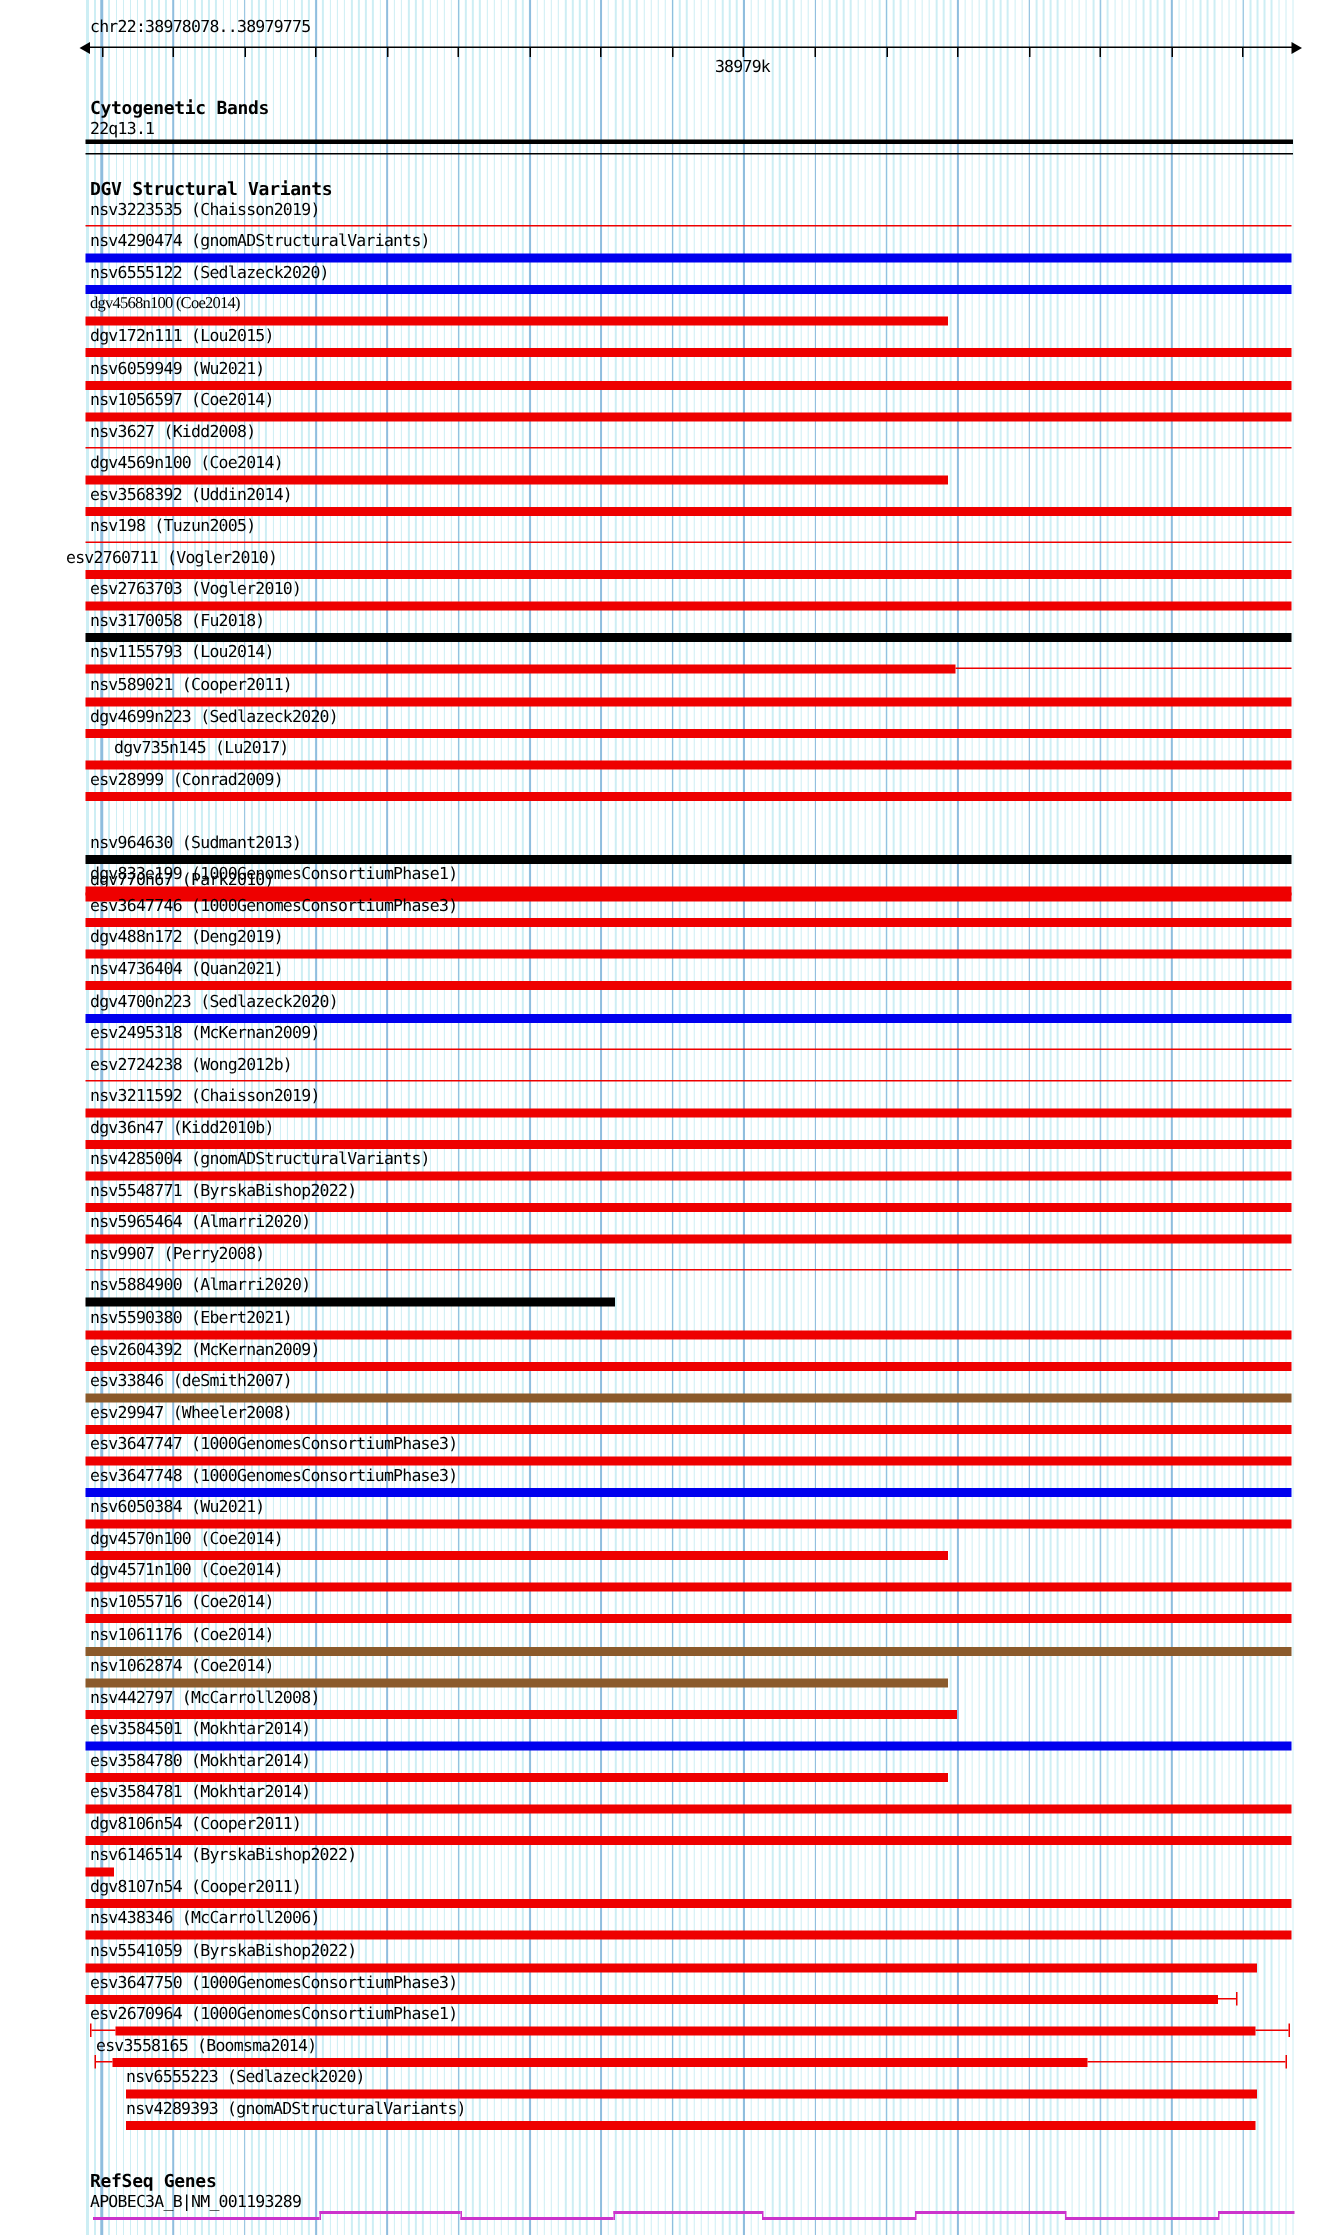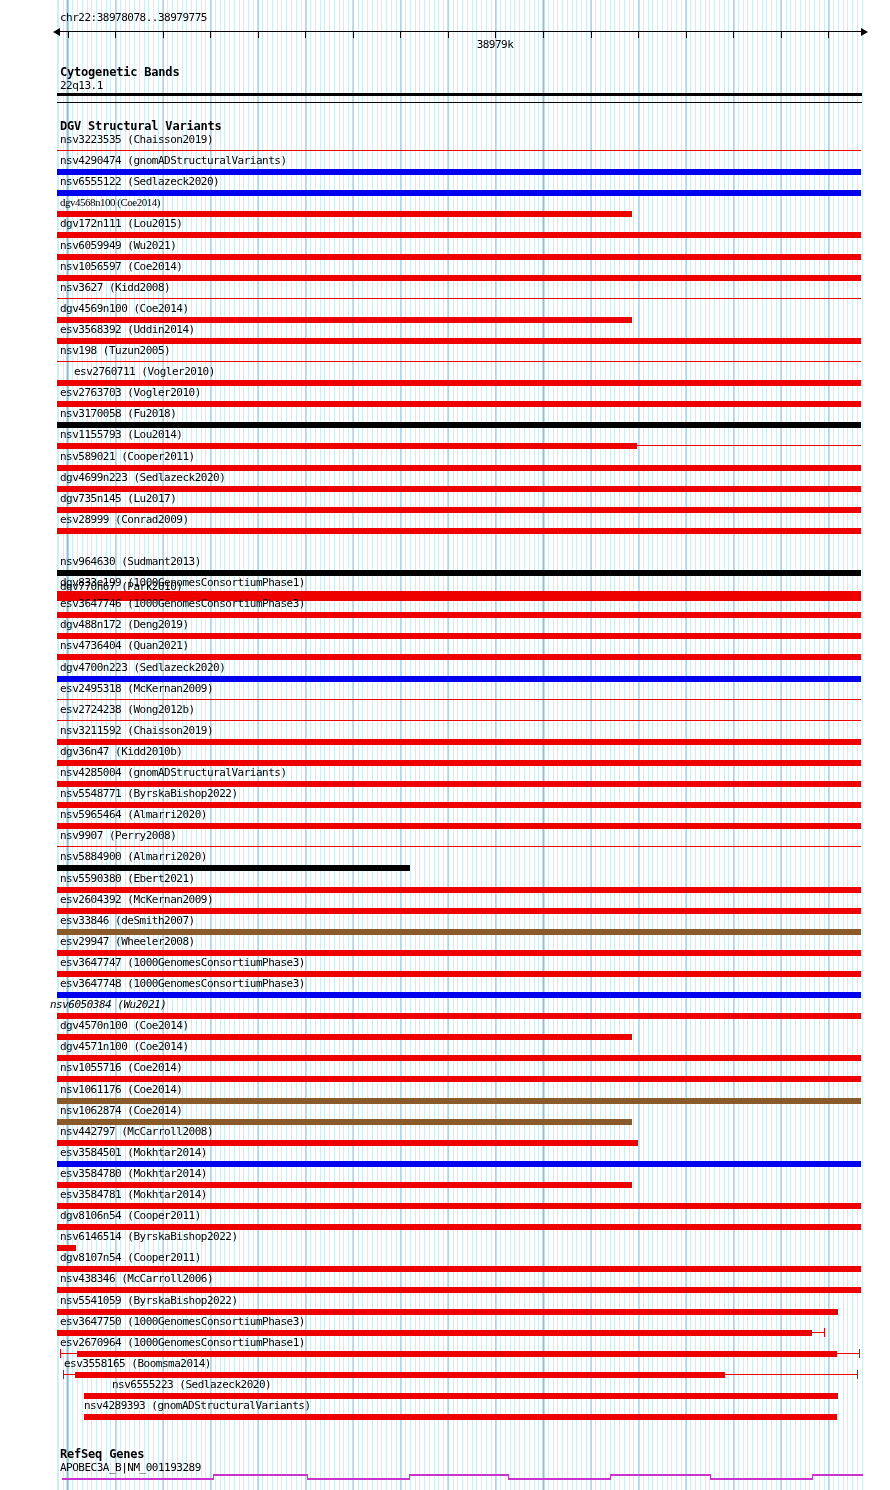--- a/index.html
+++ b/index.html
@@ -107,21 +107,21 @@
       </div>
       <div class="vrow" style="top: 322.9px;">
         <span class="vlabel" style="left: 60px;">esv3568392 (Uddin2014)</span>
         <div class="seg seg-bar" style="left: 57px; width: 804px; background: rgb(238, 0, 0);"></div>
       </div>
       <div class="vrow" style="top: 344px;">
         <span class="vlabel" style="left: 60px;">nsv198 (Tuzun2005)</span>
         <div class="seg seg-line" style="left: 57px; width: 804px; background: rgb(238, 0, 0);"></div>
       </div>
       <div class="vrow" style="top: 365.1px;">
-        <span class="vlabel" style="left: 74px;">esv2760711 (Vogler2010)</span>
+        <span class="vlabel" style="left: 44px;">esv2760711 (Vogler2010)</span>
         <div class="seg seg-bar" style="left: 57px; width: 804px; background: rgb(238, 0, 0);"></div>
       </div>
       <div class="vrow" style="top: 386.2px;">
         <span class="vlabel" style="left: 60px;">esv2763703 (Vogler2010)</span>
         <div class="seg seg-bar" style="left: 57px; width: 804px; background: rgb(238, 0, 0);"></div>
       </div>
       <div class="vrow" style="top: 407.3px;">
         <span class="vlabel" style="left: 60px;">nsv3170058 (Fu2018)</span>
         <div class="seg seg-bar" style="left: 57px; width: 804px; background: rgb(0, 0, 0);"></div>
       </div>
@@ -132,21 +132,21 @@
       </div>
       <div class="vrow" style="top: 449.5px;">
         <span class="vlabel" style="left: 60px; text-align: right;">nsv589021 (Cooper2011)</span>
         <div class="seg seg-bar" style="left: 57px; width: 804px; background: rgb(238, 0, 0);"></div>
       </div>
       <div class="vrow" style="top: 470.6px;">
         <span class="vlabel" style="left: 60px;">dgv4699n223 (Sedlazeck2020)</span>
         <div class="seg seg-bar" style="left: 57px; width: 804px; background: rgb(238, 0, 0);"></div>
       </div>
       <div class="vrow" style="top: 491.7px;">
-        <span class="vlabel" style="left: 60px;">dgv735n145 (Lu2017)</span>
+        <span class="vlabel" style="left: 60px; padding-left: 16px;">dgv735n145 (Lu2017)</span>
         <div class="seg seg-bar" style="left: 57px; width: 804px; background: rgb(238, 0, 0);"></div>
       </div>
       <div class="vrow" style="top: 512.8px;">
         <span class="vlabel" style="left: 60px;">esv28999 (Conrad2009)</span>
         <div class="seg seg-bar" style="left: 57px; width: 804px; background: rgb(238, 0, 0);"></div>
       </div>
       <div class="vrow" style="top: 559px; margin-top: 21px;">
         <span class="vlabel" style="left: 60px;">dgv770n67 (Park2010)</span>
         <div class="seg seg-bar" style="left: 57px; width: 804px; background: rgb(238, 0, 0);"></div>
       </div>
@@ -228,21 +228,21 @@
       </div>
       <div class="vrow" style="top: 955.9px;">
         <span class="vlabel" style="left: 60px;">esv3647747 (1000GenomesConsortiumPhase3)</span>
         <div class="seg seg-bar" style="left: 57px; width: 804px; background: rgb(238, 0, 0);"></div>
       </div>
       <div class="vrow" style="top: 977px;">
         <span class="vlabel" style="left: 60px;">esv3647748 (1000GenomesConsortiumPhase3)</span>
         <div class="seg seg-bar" style="left: 57px; width: 804px; background: rgb(0, 0, 238);"></div>
       </div>
       <div class="vrow" style="top: 998.1px;">
-        <span class="vlabel" style="left: 50px; font-style: italic;">nsv6050384 (Wu2021)</span>
+        <span class="vlabel" style="left: 60px;">nsv6050384 (Wu2021)</span>
         <div class="seg seg-bar" style="left: 57px; width: 804px; background: rgb(238, 0, 0);"></div>
       </div>
       <div class="vrow" style="top: 1019.2px;">
         <span class="vlabel" style="left: 60px;">dgv4570n100 (Coe2014)</span>
         <div class="seg seg-bar" style="left: 57px; width: 575px; background: rgb(238, 0, 0);"></div>
       </div>
       <div class="vrow" style="top: 1040.3px;">
         <span class="vlabel" style="left: 60px;">dgv4571n100 (Coe2014)</span>
         <div class="seg seg-bar" style="left: 57px; width: 804px; background: rgb(238, 0, 0);"></div>
       </div>
@@ -310,21 +310,21 @@
       </div>
       <div class="vrow" style="top: 1356.8px;">
         <span class="vlabel" style="left: 64px;">esv3558165 (Boomsma2014)</span>
         <div class="seg seg-tick" style="left: 63px; background: rgb(238, 0, 0);"></div>
         <div class="seg seg-line" style="left: 64px; width: 11px; background: rgb(238, 0, 0);"></div>
         <div class="seg seg-bar" style="left: 75px; width: 650px; background: rgb(238, 0, 0);"></div>
         <div class="seg seg-line" style="left: 725px; width: 132px; background: rgb(238, 0, 0);"></div>
         <div class="seg seg-tick" style="left: 857px; background: rgb(238, 0, 0);"></div>
       </div>
       <div class="vrow" style="top: 1377.9px;">
-        <span class="vlabel" style="left: 84px; padding-left: 28px;">nsv6555223 (Sedlazeck2020)</span>
+        <span class="vlabel" style="left: 84px;">nsv6555223 (Sedlazeck2020)</span>
         <div class="seg seg-bar" style="left: 84px; width: 754px; background: rgb(238, 0, 0);"></div>
       </div>
       <div class="vrow" style="top: 1399px;">
         <span class="vlabel" style="left: 84px;">nsv4289393 (gnomADStructuralVariants)</span>
         <div class="seg seg-bar" style="left: 84px; width: 753px; background: rgb(238, 0, 0);"></div>
       </div>
     </div>
 
   <div class="hdr" style="left:60px;top:1448px;">RefSeq Genes</div>
   <div class="txt" style="left:60px;top:1461px;">APOBEC3A_B|NM_001193289</div>

